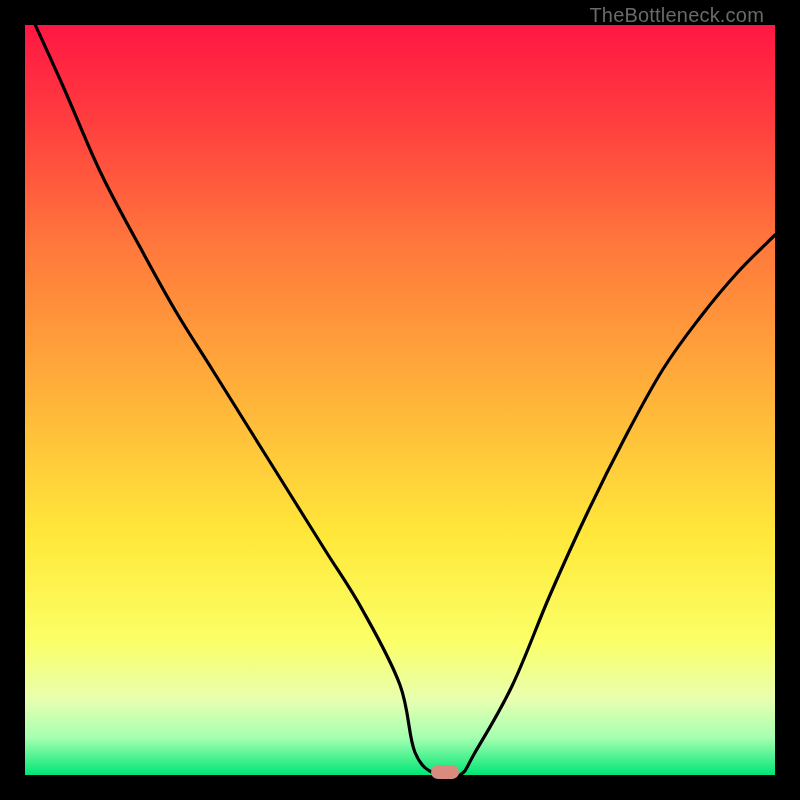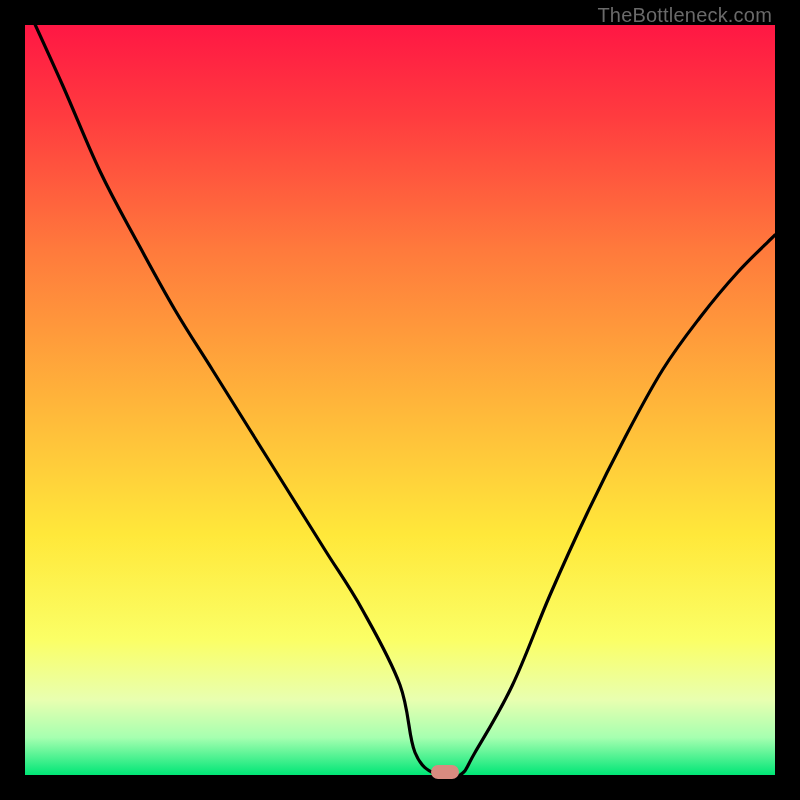--- a/index.html
+++ b/index.html
@@ -30,21 +30,21 @@
     position: absolute;
     left: 0;
     top: 0;
     width: 750px;
     height: 750px;
     pointer-events: none;
   }
   .watermark {
     position: absolute;
     top: 4px;
-    right: 28px;
+    right: 36px;
     color: #6a6a6a;
     font-size: 20px;
     font-weight: 500;
     letter-spacing: 0.2px;
   }
   .marker {
     position: absolute;
     width: 28px;
     height: 14px;
     background: #d98b80;

